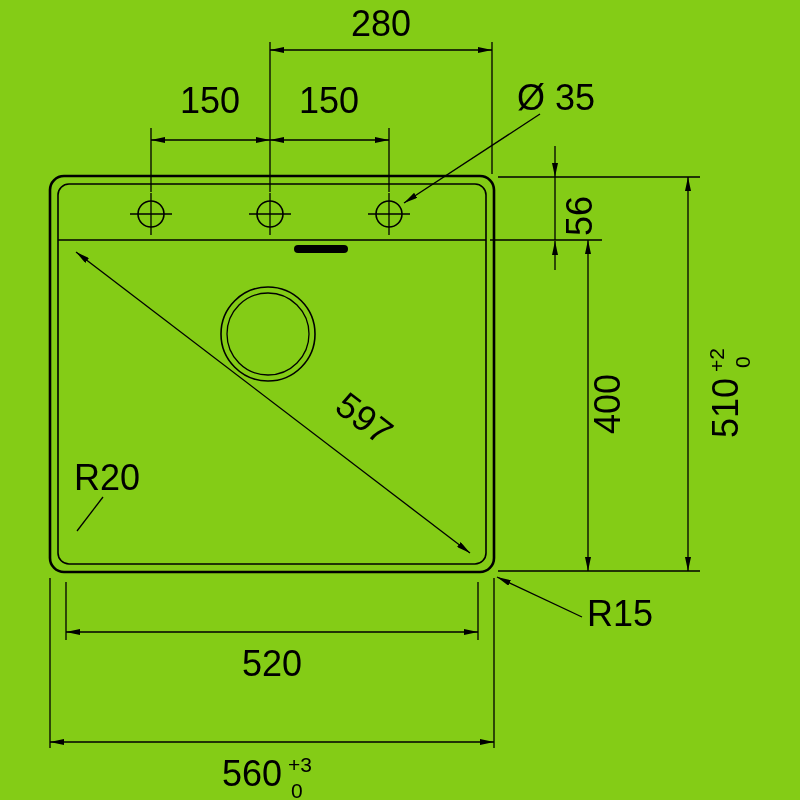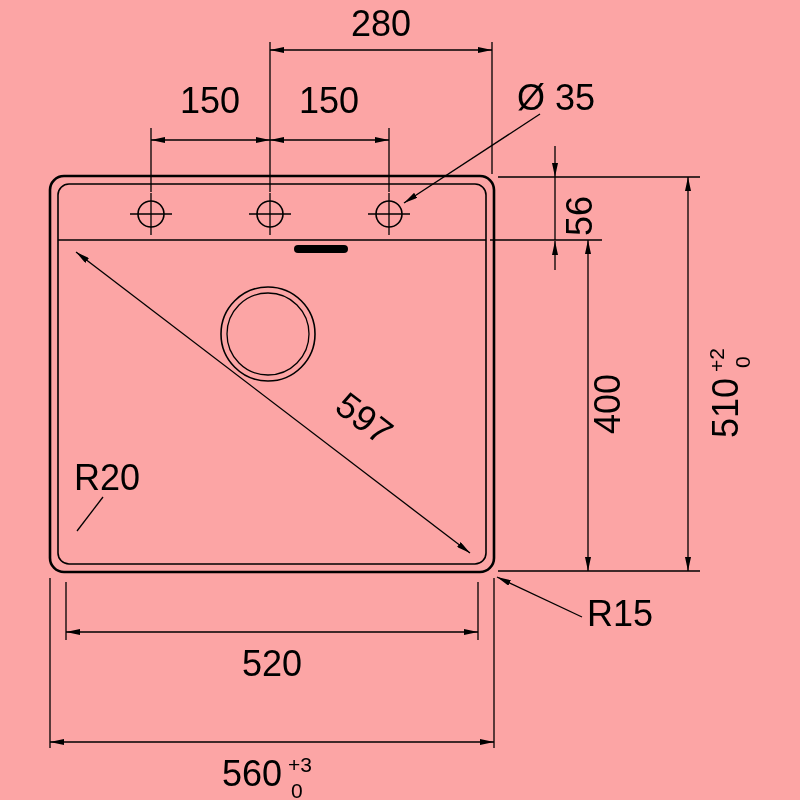--- a/index.html
+++ b/index.html
@@ -1,16 +1,16 @@
 <!DOCTYPE html>
 <html><head>
 <meta charset="utf-8">
 <style>
   html,body{margin:0;padding:0;background:#ffffff;}
-  .canvas{width:800px;height:800px;background:#fca5a5;position:relative;font-family:"Liberation Sans","DejaVu Sans",sans-serif;}
+  .canvas{width:800px;height:800px;background:#84cc16;position:relative;font-family:"Liberation Sans","DejaVu Sans",sans-serif;}
   svg{display:block;}
   svg text{fill:#000000;font-family:"Liberation Sans","DejaVu Sans",sans-serif;}
   .thick{stroke:#000;stroke-width:2.6;fill:none;stroke-linecap:round;}
   .med{stroke:#000;stroke-width:1.6;fill:none;}
   .thin{stroke:#000;stroke-width:1.3;fill:none;}
   .dim{font-size:36px;}
   .tol{font-size:21px;}
 </style>
 </head>
 <body>

